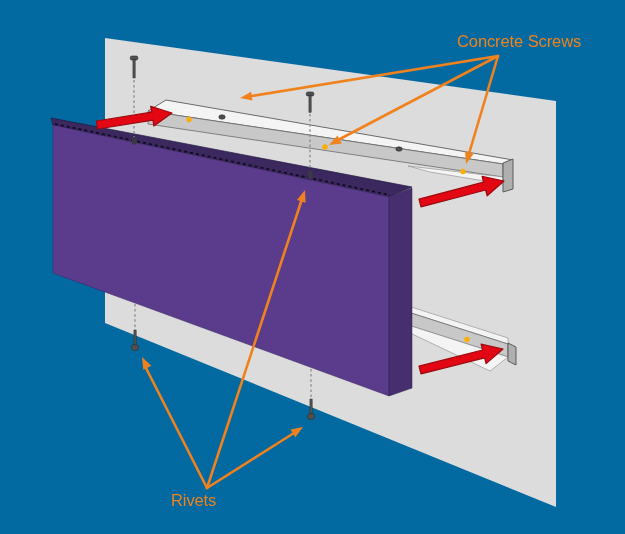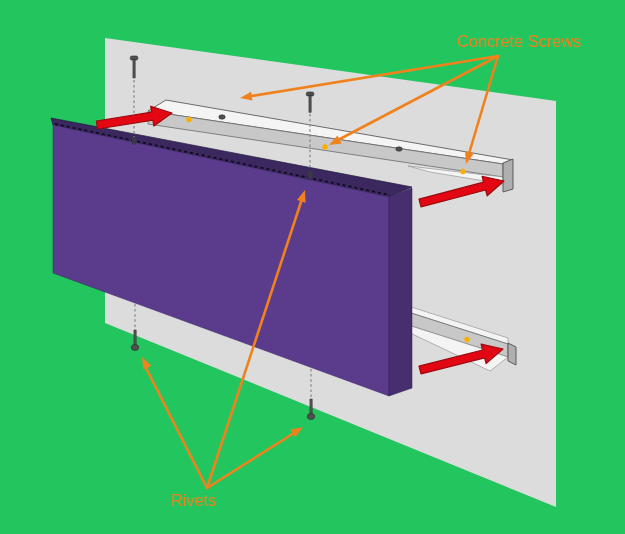--- a/index.html
+++ b/index.html
@@ -1,16 +1,16 @@
 <!DOCTYPE html>
 <html><head>
 <meta charset="utf-8">
 <style>
   html,body{margin:0;padding:0;background:#ffffff;}
-  .stage{position:relative;width:625px;height:534px;background:#22c55e;overflow:hidden;}
+  .stage{position:relative;width:625px;height:534px;background:#0369a1;overflow:hidden;}
   svg{display:block;}
   .callout-text{font-family:"Liberation Sans",sans-serif;font-size:16.5px;letter-spacing:-0.1px;}
   .guide{stroke-dasharray:2.5 2.6;stroke-width:1.3;fill:none;}
   .oline{stroke-width:2.6;fill:none;stroke-linecap:round;}
 </style>
 </head>
 <body>
 
 <div class="stage">
 <svg width="625" height="534" viewBox="0 0 625 534">

